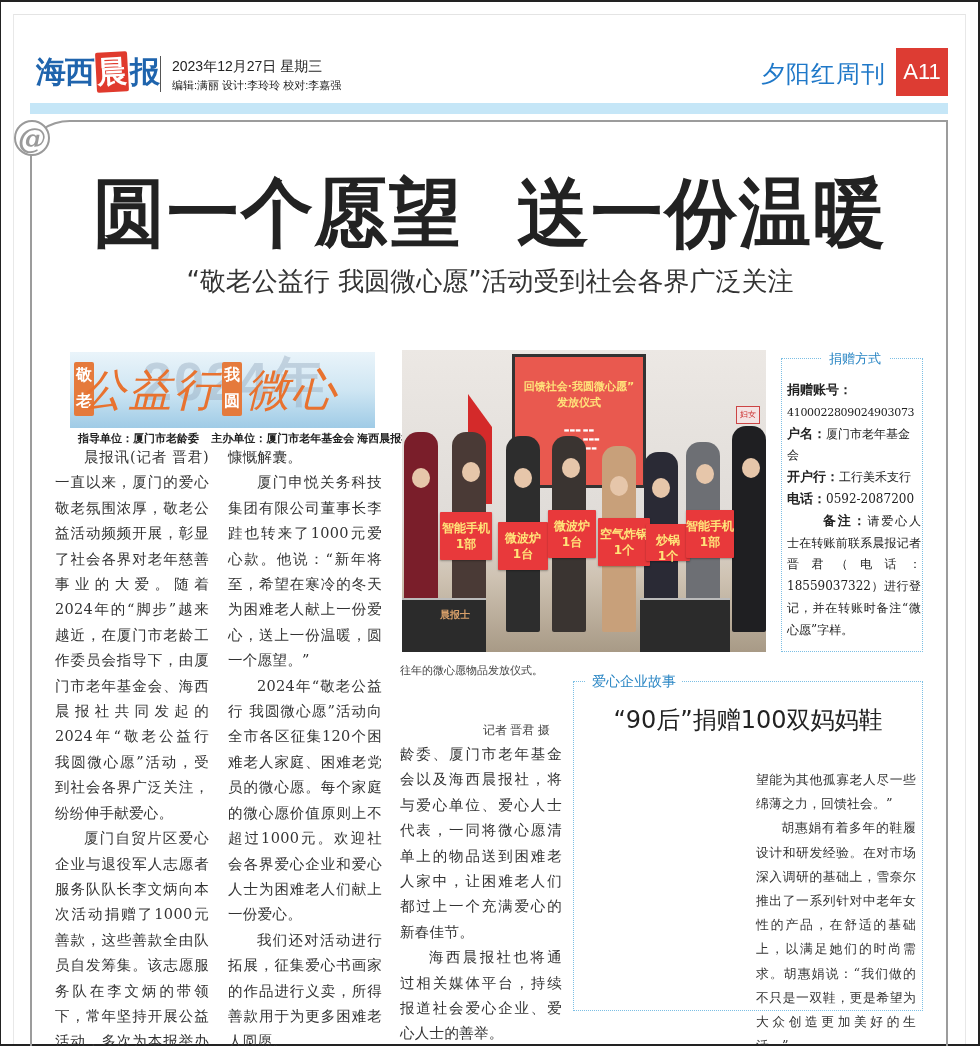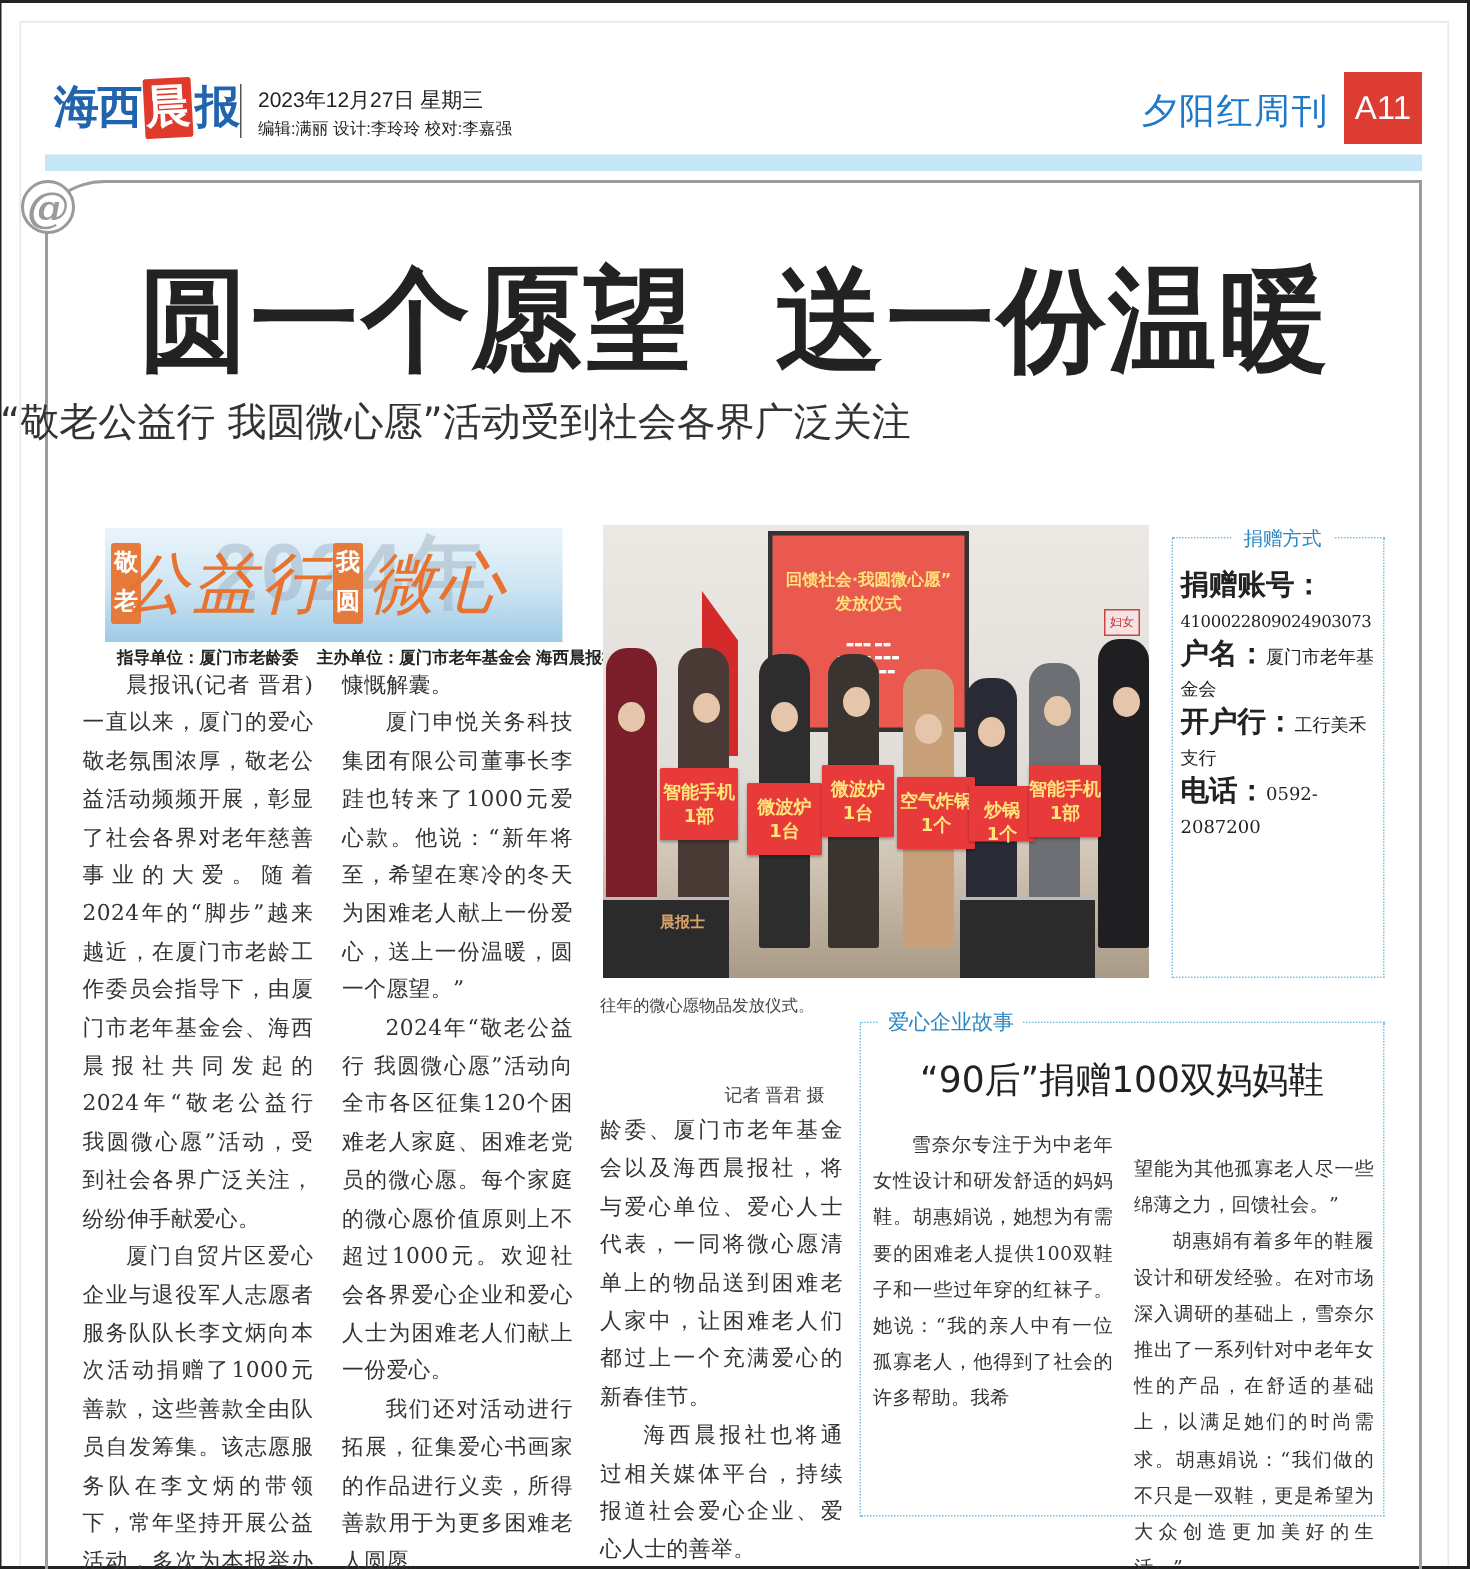--- a/index.html
+++ b/index.html
@@ -21,21 +21,21 @@
   .page-badge { position: absolute; right: 8px; top: 4px; width: 52px; height: 48px; background: #dd3c33; color: #fff; font-size: 22px; line-height: 48px; text-align: center; font-family: "Liberation Sans", sans-serif; }
 
   .blue-rule { position: absolute; left: 30px; top: 103px; width: 918px; height: 11px; background: #c5e6f7; }
 
   
   .content-box { position: absolute; left: 30px; top: 120px; width: 918px; height: 930px; border-top: 2px solid #9c9c9c; border-left: 2px solid #9c9c9c; border-right: 2px solid #9c9c9c; border-top-left-radius: 40px 30px; }
   .at-icon { position: absolute; left: 14px; top: 120px; width: 36px; height: 36px; border-radius: 50%; background: #fff; color: #9a9a9a; font-family: "DejaVu Serif", serif; font-style: italic; font-weight: bold; font-size: 28px; line-height: 34px; text-align: center; border: 2px solid #9a9a9a; }
 
   
   .headline { position: absolute; left: 0; width: 980px; top: 168px; text-align: center; font-size: 72px; font-weight: bold; color: #222; letter-spacing: 2px; font-family: "DejaVu Sans", sans-serif; line-height: 90px; transform: scaleY(1.05); }
-  .subheadline { position: absolute; left: 0; width: 980px; top: 264px; text-align: left; font-size: 26px; color: #333; font-family: "DejaVu Sans", sans-serif; letter-spacing: 0px; }
+  .subheadline { position: absolute; left: 0; width: 980px; top: 264px; text-align: center; font-size: 26px; color: #333; font-family: "DejaVu Sans", sans-serif; letter-spacing: 0px; }
 
   
   .banner { position: absolute; left: 70px; top: 352px; width: 305px; height: 76px; background: linear-gradient(180deg, #eaf4fa 0%, #cfe6f3 50%, #9fcbe6 100%); overflow: hidden; }
   .banner-watermark { position: absolute; left: 72px; top: -6px; font-size: 54px; font-weight: bold; color: rgba(150,170,190,0.45); font-family: "Liberation Sans", sans-serif; letter-spacing: 2px; }
   .banner-box { position: absolute; top: 10px; width: 20px; height: 54px; background: #e57a3c; color: #fff; font-size: 16px; line-height: 26px; text-align: center; font-weight: bold; border-radius: 2px; }
   .banner-script { position: absolute; top: 0px; font-family: "DejaVu Serif", serif; font-style: italic; color: #e8722f; font-size: 44px; letter-spacing: 2px; line-height: 76px; }
   .banner-sponsor { position: absolute; left: 78px; top: 431px; font-size: 11px; font-weight: bold; color: #222; font-family: "Liberation Sans", sans-serif; white-space: nowrap; }
 
   
   .col { position: absolute; font-family: "DejaVu Serif", serif; font-size: 14.5px; line-height: 25.4px; color: #333; text-align: justify; letter-spacing: 0.3px; }
@@ -58,21 +58,21 @@
   .sign { position: absolute; background: #e8393b; color: #ffe57a; font-weight: bold; font-size: 12px; line-height: 16px; text-align: center; padding-top: 8px; border-radius: 1px; box-shadow: 0 1px 2px rgba(0,0,0,.3); }
   .photo-table { position: absolute; bottom: 0; height: 54px; background: #2b2b2b; border-top: 2px solid #bbb; }
 
   .photo-caption { position: absolute; left: 400px; top: 663px; font-size: 11px; color: #444; font-family: "Liberation Sans", sans-serif; }
   .photo-credit { position: absolute; left: 483px; top: 686px; font-size: 12px; color: #444; font-family: "Liberation Sans", sans-serif; margin-top: 36px; }
 
   
   .donation-box { position: absolute; left: 781px; top: 358px; width: 142px; height: 294px; border: 1px dotted #7cbfe4; }
   .donation-title { position: absolute; left: 821px; top: 350px; padding: 0 8px; background: #fff; color: #2a86c4; font-size: 13px; font-family: "Liberation Sans", sans-serif; }
   .donation-content { position: absolute; left: 787px; top: 380px; width: 134px; font-size: 12px; color: #222; font-family: "DejaVu Serif", serif; line-height: 21.8px; }
-  .don-label { font-family: Liberation Serif, serif; font-weight: bold; font-size: 19px; }
+  .don-label { font-family: Liberation Mono, monospace; font-weight: bold; font-size: 13px; }
   .don-account { font-size: 11px; letter-spacing: -0.3px; }
   .don-note { text-align: justify; text-indent: 3em; }
 
   
   .story-box { position: absolute; left: 573px; top: 681px; width: 350px; height: 330px; border: 1px dotted #7cbfe4; }
   .story-kicker { position: absolute; left: 586px; top: 673px; padding: 0 6px; background: #fff; color: #2a86c4; font-size: 14px; font-family: "Liberation Sans", sans-serif; }
   .story-title { position: absolute; left: 573px; top: 704px; width: 350px; text-align: center; font-size: 24px; color: #222; font-family: "DejaVu Sans", sans-serif; }
   .story-col { position: absolute; font-family: "DejaVu Serif", serif; font-size: 12.8px; line-height: 24.2px; color: #333; text-align: justify; letter-spacing: 0.2px; }
   .story-col p { text-indent: 2em; }
   .story-col p.noindent { text-indent: 0; }
@@ -198,24 +198,24 @@
 <div class="photo-credit">记者 晋君 摄</div>
 
 <div class="donation-box"></div>
 <div class="donation-title">捐赠方式</div>
 <div class="donation-content">
   <div><span class="don-label">捐赠账号：</span></div>
   <div class="don-account">41000228090249030​73</div>
   <div><span class="don-label">户名：</span><span>厦门市老年基金会</span></div>
   <div><span class="don-label">开户行：</span><span>工行美禾支行</span></div>
   <div><span class="don-label">电话：</span><span>0592-2087200</span></div>
+  <div class="don-note"><span class="don-label">备注：</span><span>请爱心人士在转账前联系晨报记者晋君（电话：18559037322）进行登记，并在转账时备注“微心愿”字样。</span></div>
 </div>
 
 <div class="story-box"></div>
 <div class="story-kicker">爱心企业故事</div>
 <div class="story-title">“90后”捐赠100双妈妈鞋</div>
 <div class="story-col story-col-1">
-  <p>雪奈尔专注于为中老年女性设计和研发舒适的妈妈鞋。胡惠娟说，她想为有需要的困难老人提供100双鞋子和一些过年穿的红袜子。她说：“我的亲人中有一位孤寡老人，他得到了社会的许多帮助。我希</p>
 </div>
 <div class="story-col story-col-2">
   <p class="noindent">望能为其他孤寡老人尽一些绵薄之力，回馈社会。”</p>
   <p>胡惠娟有着多年的鞋履设计和研发经验。在对市场深入调研的基础上，雪奈尔推出了一系列针对中老年女性的产品，在舒适的基础上，以满足她们的时尚需求。胡惠娟说：“我们做的不只是一双鞋，更是希望为大众创造更加美好的生活。”</p>
 </div>
 
 </body></html>

